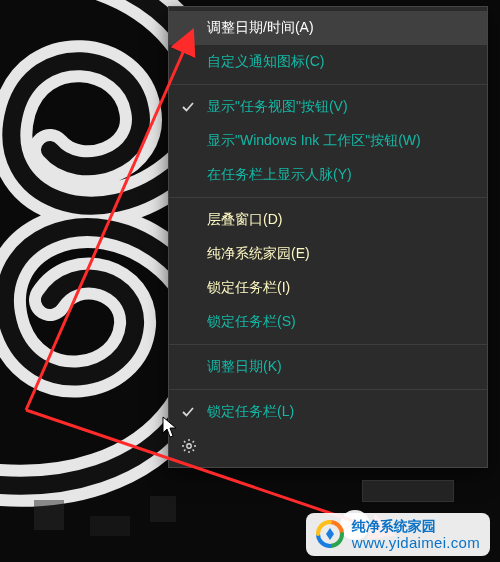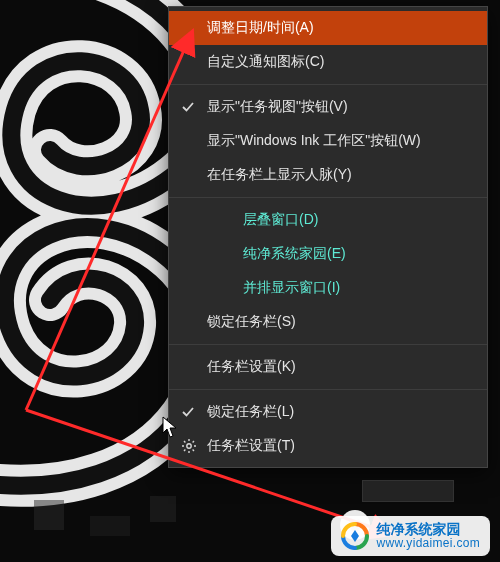--- a/index.html
+++ b/index.html
@@ -1,32 +1,32 @@
 <!DOCTYPE html>
 <html><head>
 <meta charset="utf-8">
 <style>
   *{margin:0;padding:0;box-sizing:border-box;font-family:"Microsoft YaHei","Segoe UI",sans-serif;}
   body{width:500px;height:562px;background:#000;overflow:hidden;position:relative;}
   .bg{position:absolute;inset:0;background:#0a0a0a;overflow:hidden;}
   .bg svg{position:absolute;left:-80px;top:-40px;width:400px;height:560px;}
   .menu{position:absolute;top:6px;left:168px;right:12px;background:#2b2b2b;border:1px solid #454545;box-shadow:0 6px 20px rgba(0,0,0,.6);padding:4px 0;}
-  .row{height:34px;display:flex;align-items:center;padding:0 18px 0 38px;color:#e5e5e5;font-size:14px;position:relative;cursor:default;}
-  .row.hl{background:#c2410c;color:#fff;}
-  .row.dis{color:#5eead4;margin-left:36px;}
+  .row{height:34px;display:flex;align-items:center;padding:0 18px 0 38px;color:#14b8a6;font-size:14px;position:relative;cursor:default;}
+  .row.hl{background:#404040;color:#fff;}
+  .row.dis{color:#fef9c3;}
   .sep{height:1px;background:#3d3d3d;margin:5px 0;}
   .check{position:absolute;left:12px;top:50%;transform:translateY(-50%);width:14px;height:14px;display:flex;align-items:center;justify-content:center;color:#d6d6d6;}
   .gear{position:absolute;left:12px;top:50%;transform:translateY(-50%);width:16px;height:16px;color:#d6d6d6;}
   .arrow{position:absolute;right:14px;top:50%;transform:translateY(-50%);width:10px;height:10px;color:#d6d6d6;}
   .annot{position:absolute;inset:0;pointer-events:none;}
   .logo{position:absolute;bottom:6px;right:10px;background:rgba(255,255,255,.92);border-radius:8px;padding:5px 10px;display:flex;align-items:center;gap:8px;}
   .logo-icon{width:28px;height:28px;}
   .logo-txt{line-height:1.15;}
   .logo-top{font-size:14px;font-weight:600;color:#0a73c7;}
-  .logo-bot{font-size:12px;color:#0a73c7;letter-spacing:.3px;}
+  .logo-bot{font-size:15px;color:#0a73c7;letter-spacing:.3px;}
   .px{position:absolute;background:#2a2a2a;}
   .px.a{left:34px;bottom:32px;width:30px;height:30px;opacity:.5;}
   .px.b{left:90px;bottom:26px;width:40px;height:20px;opacity:.35;}
   .px.c{left:150px;bottom:40px;width:26px;height:26px;opacity:.45;}
   .badge{position:absolute;right:130px;bottom:22px;width:30px;height:30px;border-radius:50%;background:#e9e9e9;display:flex;align-items:center;justify-content:center;}
   .blk{position:absolute;right:46px;bottom:60px;width:92px;height:22px;background:#3a3a3a;border:1px solid #555;opacity:.55;}
   .pointer{position:absolute;left:162px;top:416px;width:16px;height:22px;}
 </style>
 </head>
 <body>
@@ -76,51 +76,50 @@
 
   <div class="sep"></div>
 
   <div class="row dis">
     <span>层叠窗口(D)</span>
   </div>
   <div class="row dis">
     <span>纯净系统家园(E)</span>
   </div>
   <div class="row dis">
-    <span>并排显示窗口(I)</span>
+    <span>锁定任务栏(I)</span>
   </div>
   <div class="row">
     <span>锁定任务栏(S)</span>
   </div>
 
   <div class="sep"></div>
 
   <div class="row">
-    <span>任务栏设置(K)</span>
+    <span>调整日期(K)</span>
   </div>
 
   <div class="sep"></div>
 
   <div class="row">
     <span class="check">
       <svg viewBox="0 0 14 14" width="14" height="14">
           <path d="M2 7 L5.5 10.5 L12 3" fill="none" stroke="currentColor" stroke-width="1.8"></path>
         </svg>
     </span>
     <span>锁定任务栏(L)</span>
   </div>
 
   <div class="row">
     <span class="gear">
       <svg viewBox="0 0 16 16" width="16" height="16">
           <circle cx="8" cy="8" r="2.2" fill="none" stroke="currentColor" stroke-width="1.4"></circle>
           <path d="M8 1v2M8 13v2M1 8h2M13 8h2M3 3l1.4 1.4M11.6 11.6L13 13M13 3l-1.4 1.4M4.4 11.6L3 13" stroke="currentColor" stroke-width="1.4"></path>
         </svg>
     </span>
-    <span>任务栏设置(T)</span>
   </div>
 
 </div>
 
 <div class="blk"></div>
 <div class="badge">
   <svg viewBox="0 0 20 20" width="18" height="18">
       <g fill="#bdbdbd">
         <circle cx="6" cy="6" r="2.2"></circle>
         <circle cx="14" cy="6" r="2.2"></circle>

